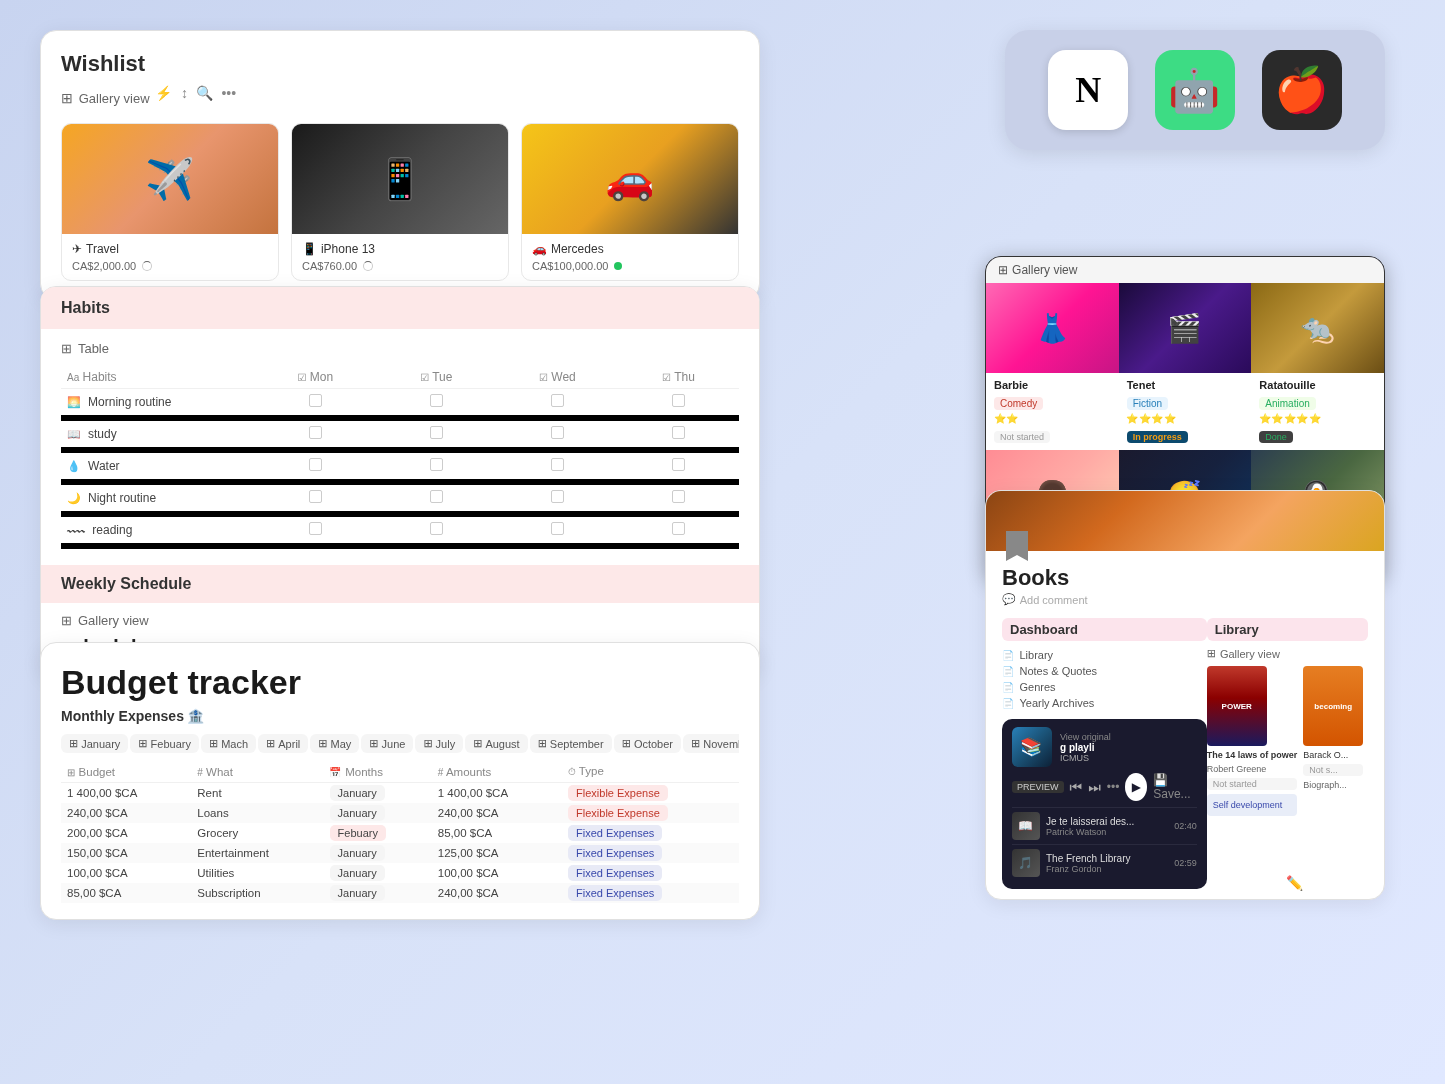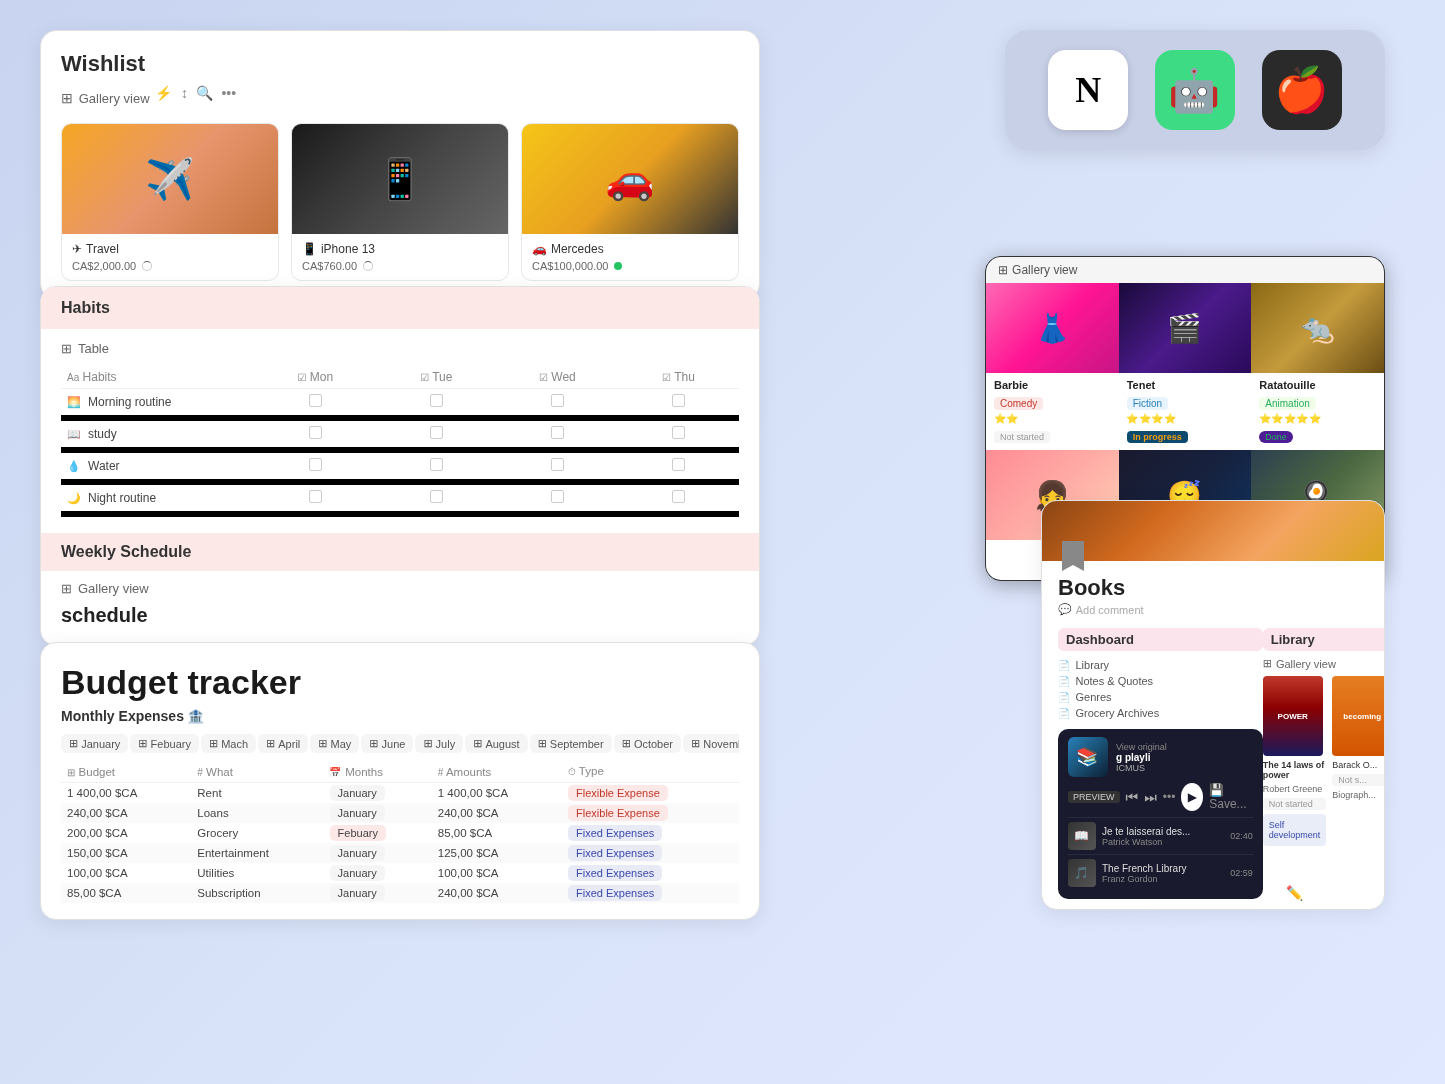--- a/index.html
+++ b/index.html
@@ -247,27 +247,27 @@
     .comedy { background: #fde8e8; color: #c0392b; }
     .fiction { background: #e8f4fd; color: #2980b9; }
     .animation { background: #f0fde8; color: #27ae60; }
     .stars { font-size: 10px; color: #f5a623; margin-bottom: 2px; }
     .status-tag {
       display: inline-block; border-radius: 4px;
       padding: 1px 6px; font-size: 9px; font-weight: 500;
     }
     .not-started { background: #f5f5f5; color: #999; }
     .in-progress { background: #0c4a6e; color: #f39c12; font-weight: bold; }
-    .done { background: #4c1d95; color: #27ae60; border-radius: 6px; }
+    .done { background: #404040; color: #27ae60; }
 
     
     .books-panel {
       position: absolute;
-      top: 500px; right: 60px;
-      width: 344px;
+      top: 490px; right: 60px;
+      width: 400px;
       background: #fff;
       border-radius: 16px;
       border: 1.5px solid #e0e0e0;
       overflow: hidden;
       box-shadow: 0 4px 20px rgba(0,0,0,0.08);
     }
     .books-header-img {
       height: 60px;
       background: linear-gradient(135deg, #8b4513, #d2691e, #f4a460, #daa520);
       position: relative;
@@ -478,20 +478,27 @@
         <td style="text-align:center"><span class="habit-checkbox"></span></td>
         <td style="text-align:center"><span class="habit-checkbox"></span></td>
       </tr>
       <tr>
         <td><span class="habit-icon">🌙</span> Night routine</td>
         <td style="text-align:center"><span class="habit-checkbox"></span></td>
         <td style="text-align:center"><span class="habit-checkbox"></span></td>
         <td style="text-align:center"><span class="habit-checkbox"></span></td>
         <td style="text-align:center"><span class="habit-checkbox"></span></td>
       </tr>
+      <tr>
+        <td><span class="habit-icon" style="font-size:9px">〰〰</span> reading</td>
+        <td style="text-align:center"><span class="habit-checkbox"></span></td>
+        <td style="text-align:center"><span class="habit-checkbox"></span></td>
+        <td style="text-align:center"><span class="habit-checkbox"></span></td>
+        <td style="text-align:center"><span class="habit-checkbox"></span></td>
+      </tr>
     </tbody>
   </table>
 
   <div class="weekly-section">
     <div class="weekly-section section-header2" style="background:#fde8e8;margin:12px -20px 0;padding:10px 20px;">
       <div class="section-title">Weekly Schedule</div>
     </div>
     <div class="gallery-view-row">
       <span>⊞</span>
       <span>Gallery view</span>
@@ -688,21 +695,21 @@
         <div class="sidebar-link">
           <span class="doc-icon">📄</span>
           <span>Notes &amp; Quotes</span>
         </div>
         <div class="sidebar-link">
           <span class="doc-icon">📄</span>
           <span>Genres</span>
         </div>
         <div class="sidebar-link">
           <span class="doc-icon">📄</span>
-          <span>Grocery Archives</span>
+          <span>Yearly Archives</span>
         </div>
 
         <div class="music-player">
           <div class="player-top">
             <div class="album-art">📚</div>
             <div class="player-info">
               <div class="player-app-name">View original</div>
               <div class="player-playlist">g playli</div>
               <div class="player-subtitle">ICMUS</div>
             </div>

